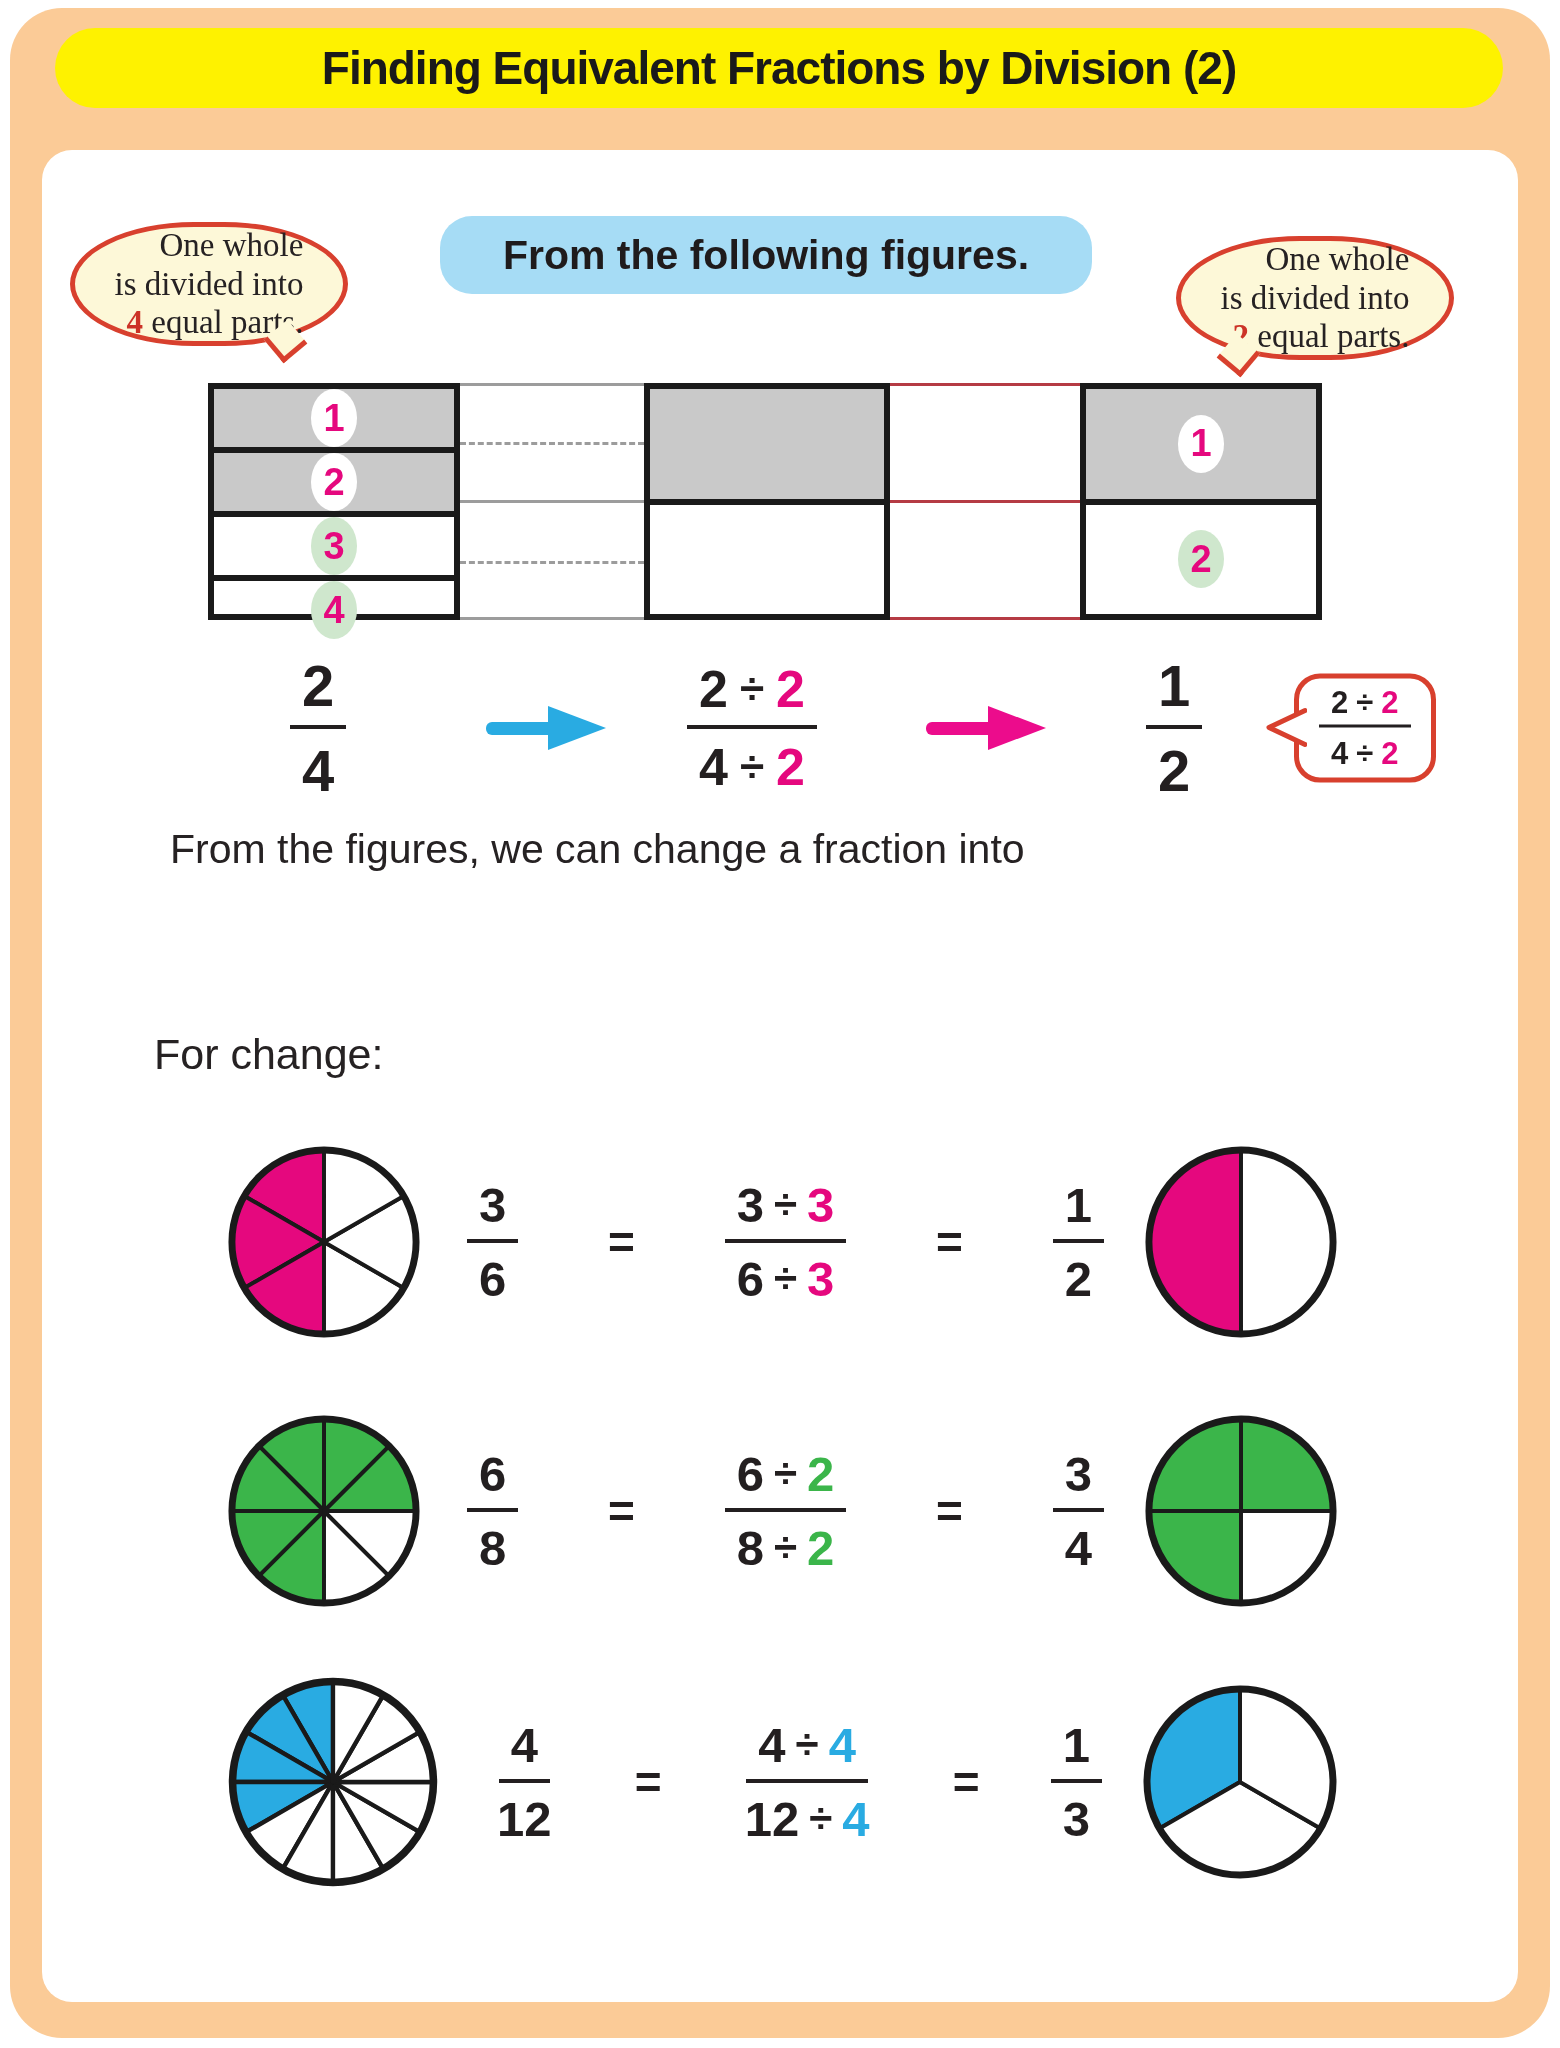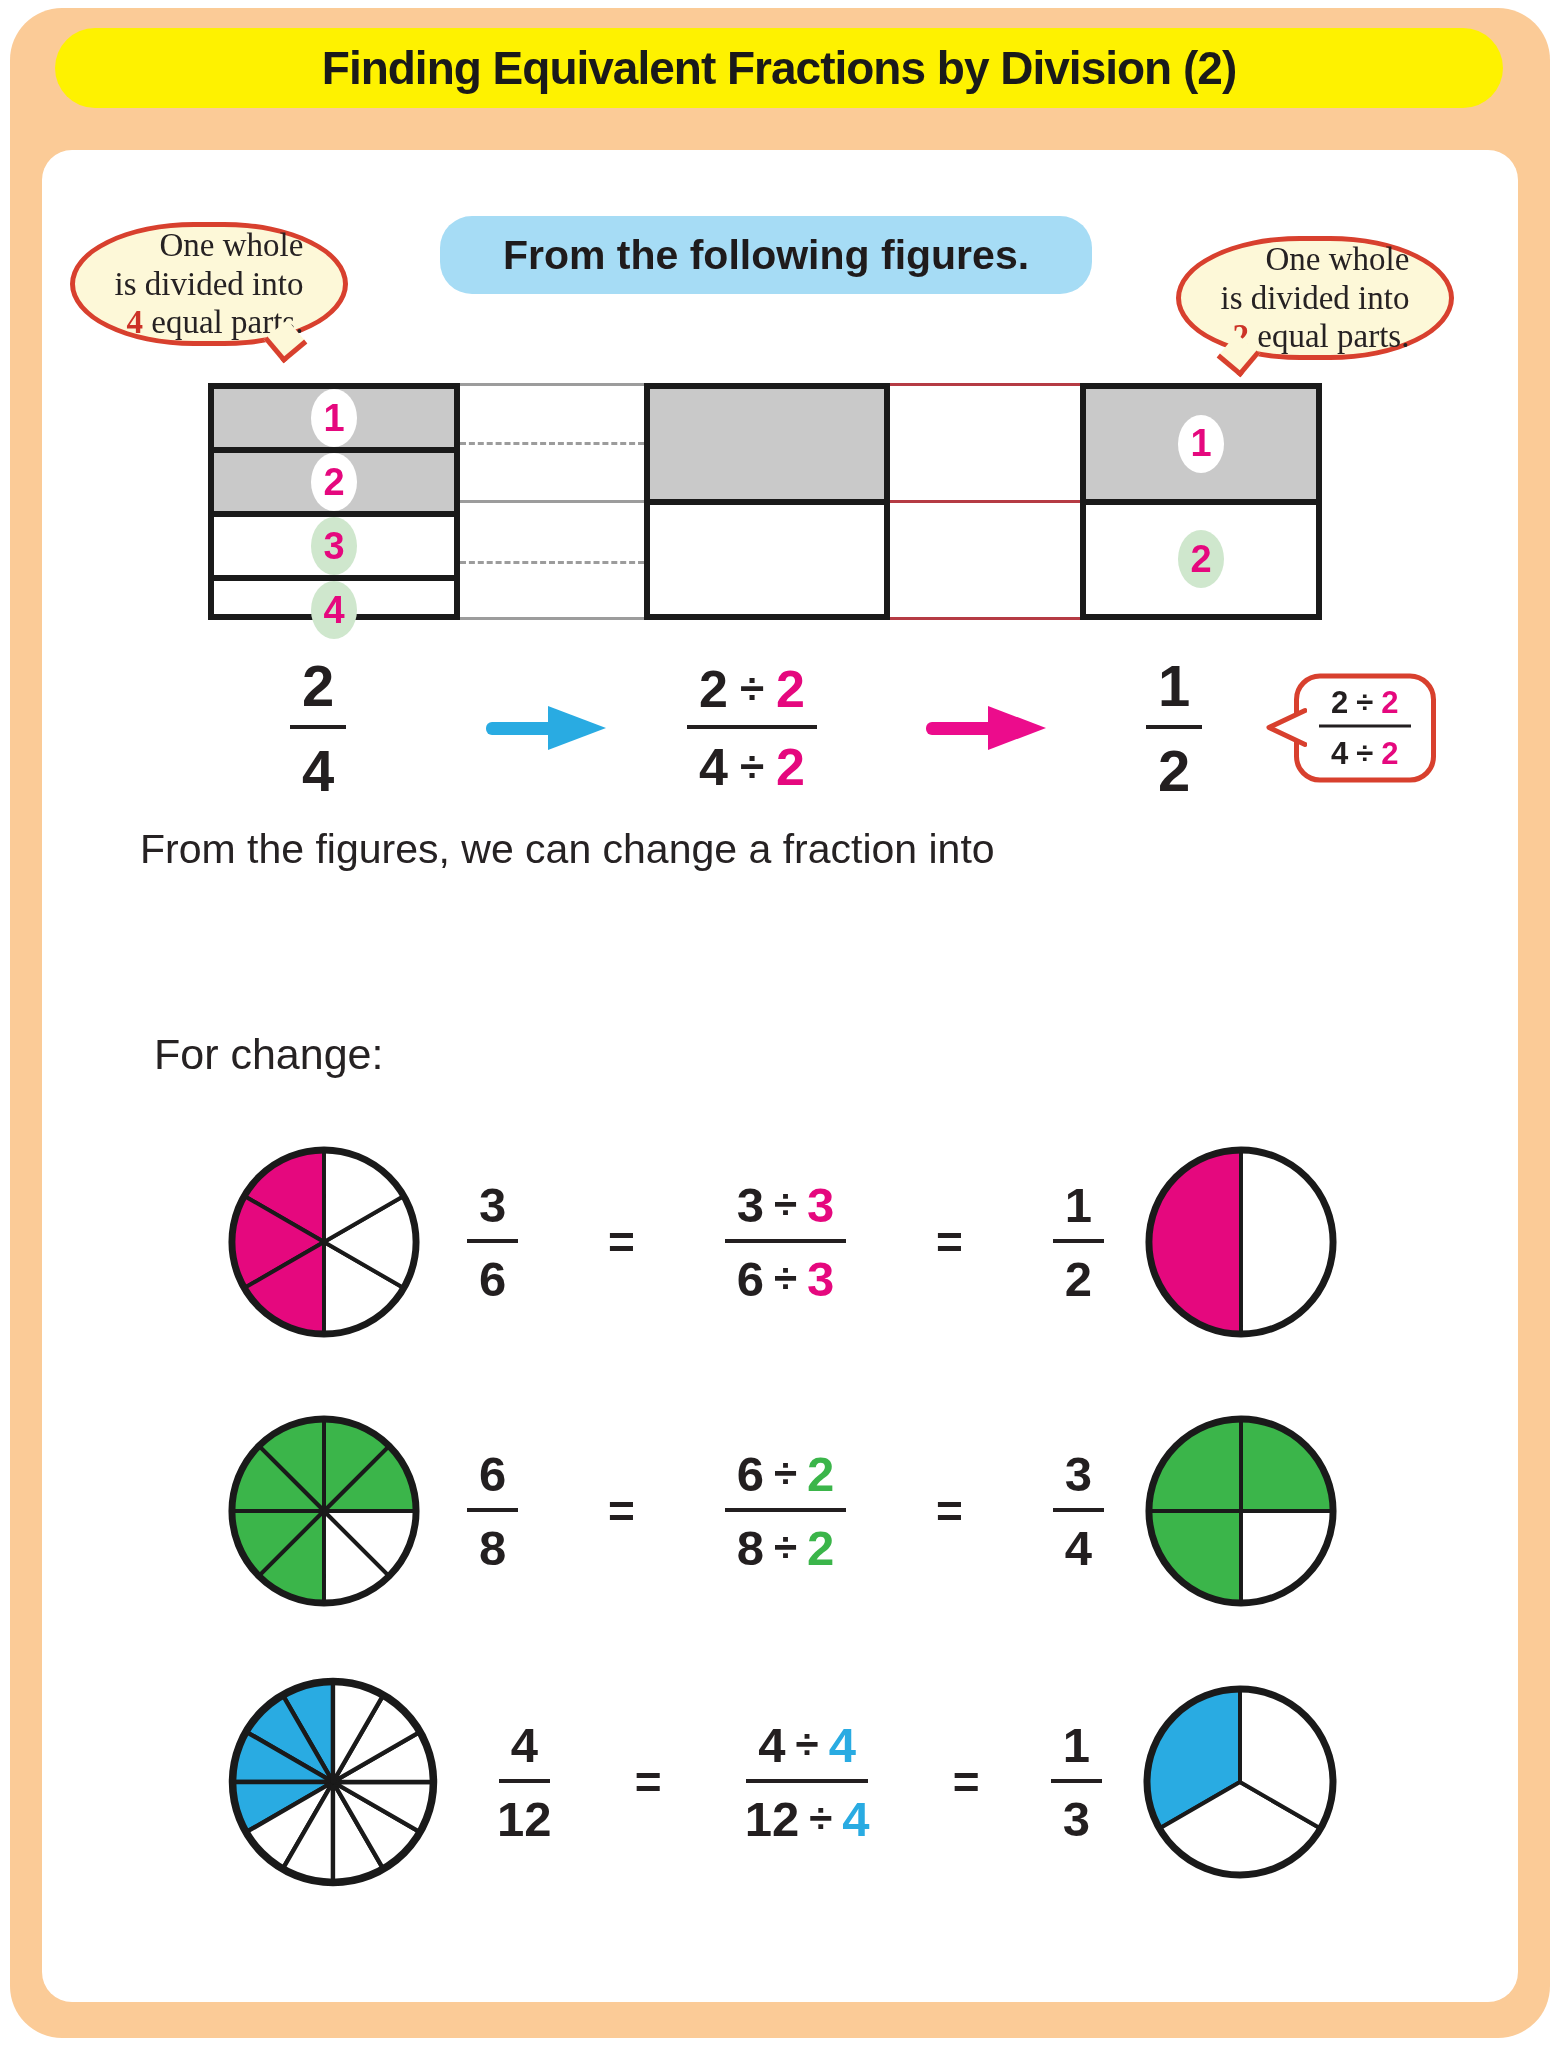--- a/index.html
+++ b/index.html
@@ -69,21 +69,21 @@
   .a-pink{left:882px;}
   .f-div{left:645px;}
   .f-result{left:1104px;}
   .callout{left:1252px;border:5px solid var(--bubble_border);border-radius:26px;background:#fff;padding:6px 20px;}
   .callout .frac{font-size:31px;}
   .callout .frac .top{border-bottom-width:3px;padding-bottom:4px;}
   .callout .frac .op{margin:0 8px;}
   .callout .tail{position:absolute;left:-36px;top:50%;transform:translateY(-50%);}
 
   
-  .paragraph{position:absolute;left:98px;top:660px;font-size:41px;color:#262223;line-height:78px;}
+  .paragraph{position:absolute;left:128px;top:660px;font-size:41px;color:#262223;line-height:78px;}
   .for-example{position:absolute;left:112px;top:880px;font-size:43px;color:#262223;}
 
   
   .ex-row{position:absolute;left:0;right:0;display:flex;align-items:center;padding:0 178px 0 183px;}
   .ex-1{top:992px;height:200px;}
   .ex-2{top:1258px;height:205px;}
   .ex-3{top:1522px;height:220px;}
   .pie{flex:0 0 auto;}
   .ex-1 .pie,.ex-2 .pie{width:198px;height:198px;}
   .ex-3 .pie-left{width:216px;height:216px;}

